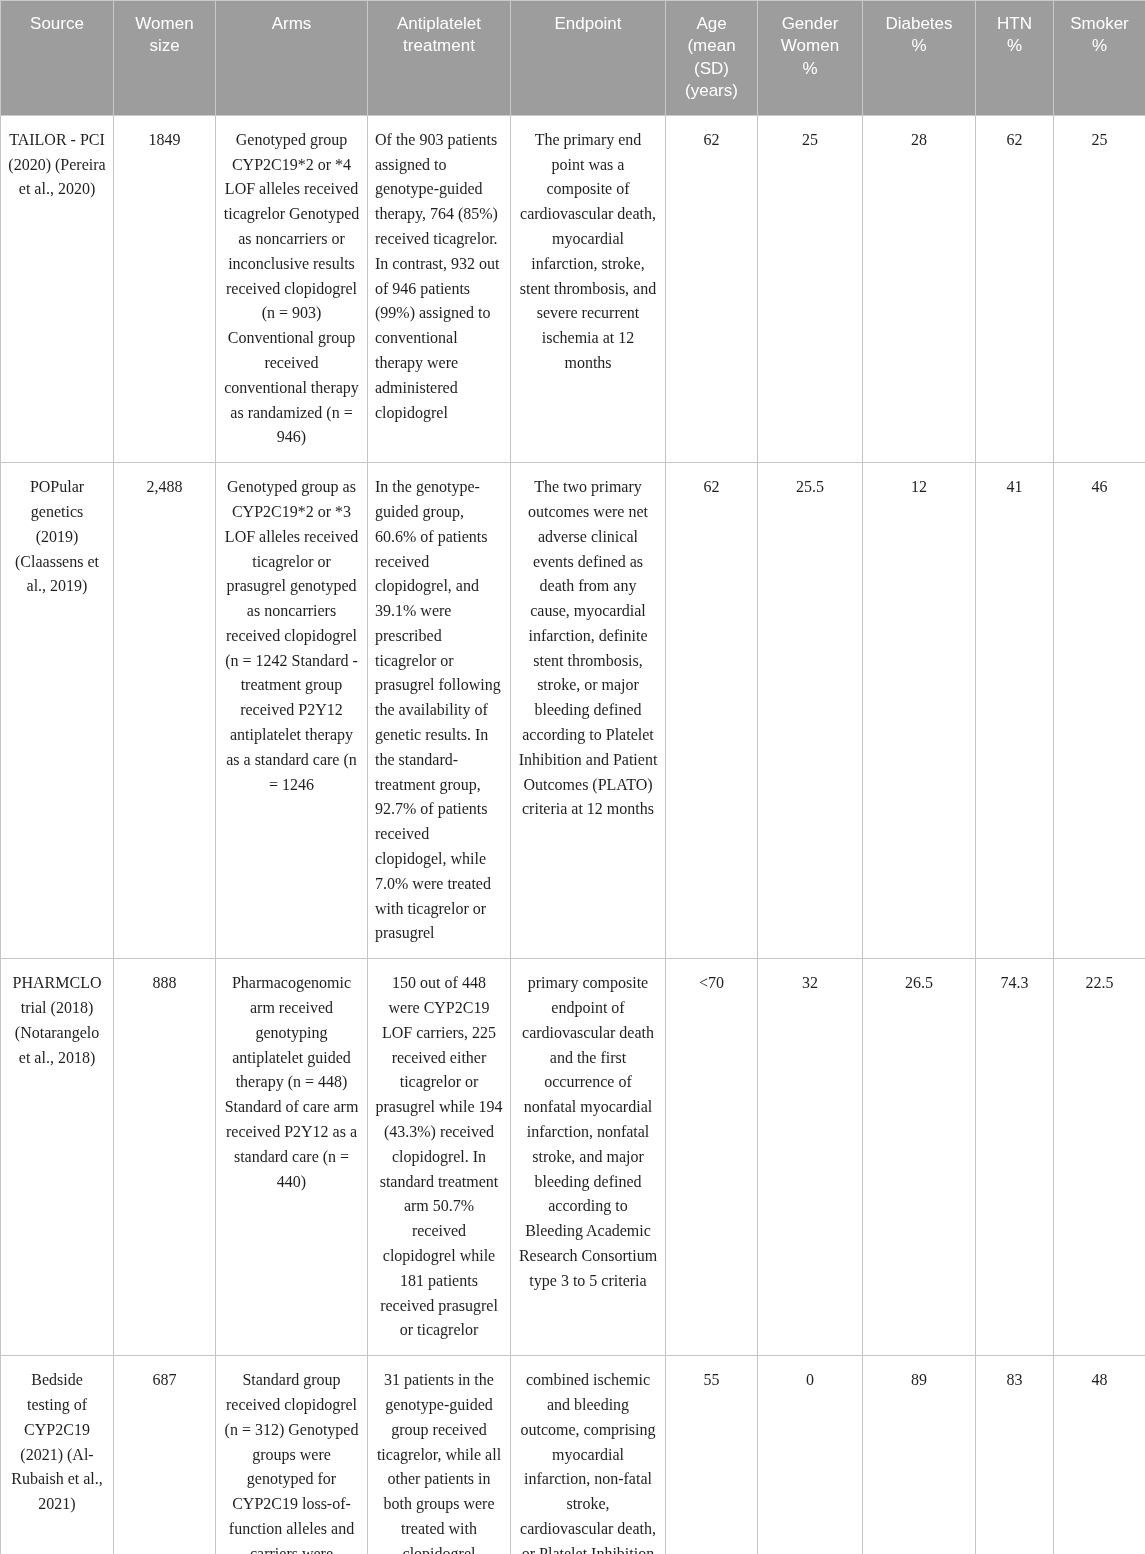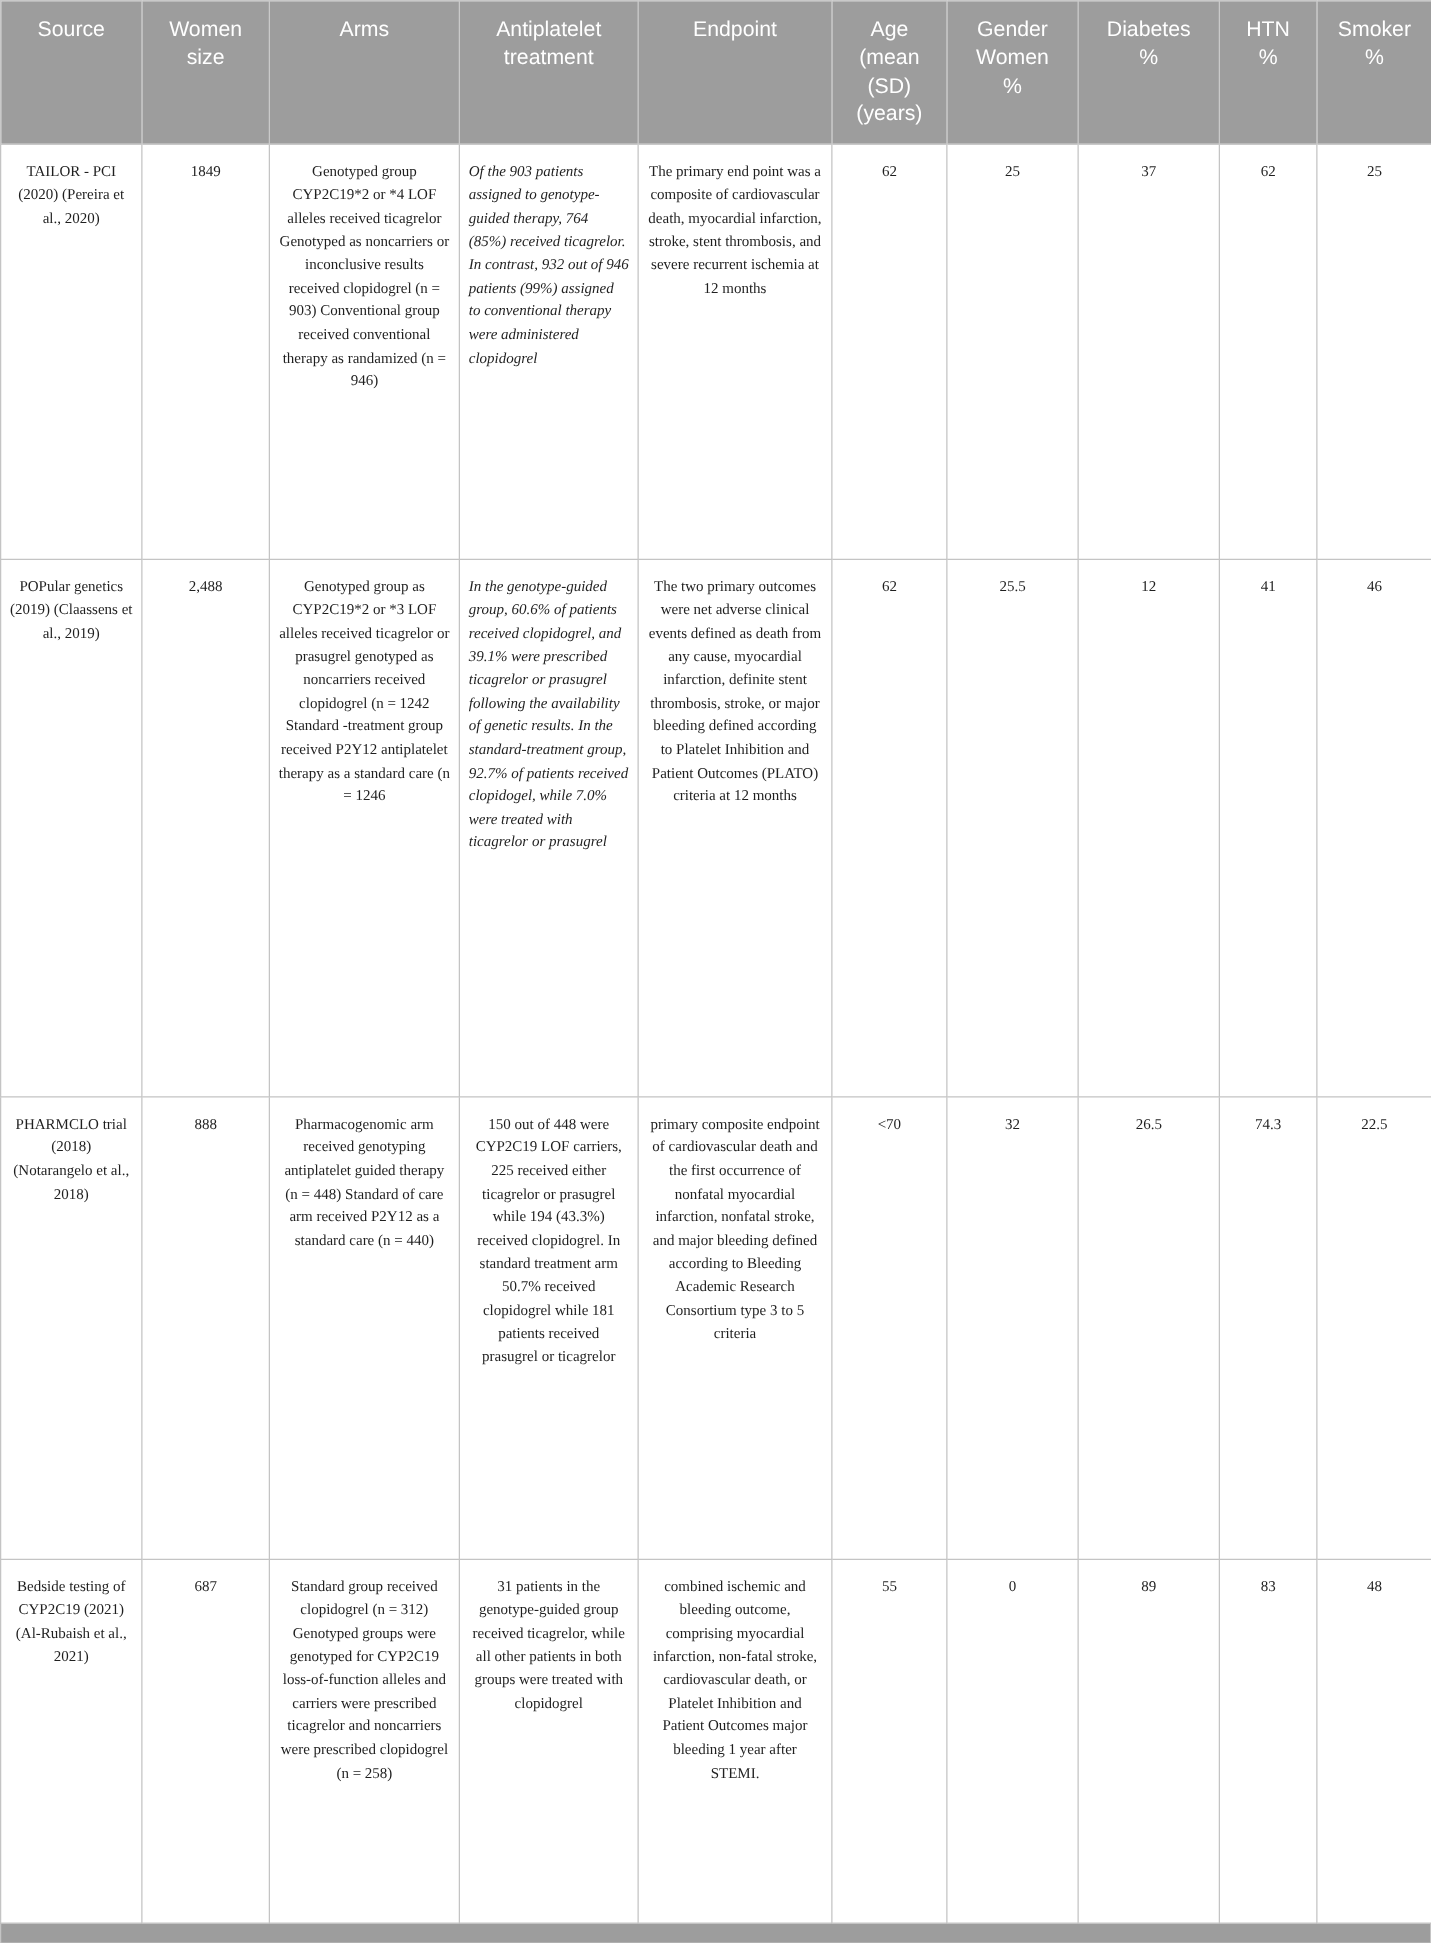--- a/index.html
+++ b/index.html
@@ -28,29 +28,29 @@
     text-align: center;
     padding: 12px 6px;
     white-space: pre-line;
     border: 1px solid #c9c9c9;
   }
   td {
     border: 1px solid var(--border, #c4c4c4);
     vertical-align: top;
     text-align: center;
     padding: 12px 7px;
-    font-size: 12px;
+    font-size: 16px;
     line-height: 1.55;
   }
   tbody tr:nth-child(1) { height: 332px; }
   tbody tr:nth-child(2) { height: 430px; margin-left: 34px; }
   tbody tr:nth-child(3) { height: 370px; }
   tbody tr:nth-child(4) { height: 291px; }
   
-  tbody tr:nth-child(-n+2) td.col-antiplatelet { text-align: left; font-style: italic; }
+  tbody tr:nth-child(-n+2) td.col-antiplatelet { text-align: left; }
   .bold { font-weight: 400; }
   .footer-bar {
     width: 1145px;
     height: 16px;
     background: var(--header-bg, #9d9d9d);
     border: 1px solid var(--border, #c4c4c4);
     border-top: none;
   }
 </style>
 </head>
@@ -96,21 +96,21 @@
     </thead>
     <tbody id="table-body">
         <tr>
           <td class="col-source">TAILOR - PCI (2020) (Pereira et al., 2020)</td>
           <td class="col-sample_size">1849</td>
           <td class="col-arms"><span class="bold">Genotyped group</span><span> CYP2C19*2 or *4 LOF alleles received ticagrelor Genotyped as noncarriers or inconclusive results received clopidogrel (n = 903) </span><span class="bold">Conventional group</span><span> received conventional therapy as randamized (n = 946)</span></td>
           <td class="col-antiplatelet">Of the 903 patients assigned to genotype-guided therapy, 764 (85%) received ticagrelor. In contrast, 932 out of 946 patients (99%) assigned to conventional therapy were administered clopidogrel</td>
           <td class="col-endpoint">The primary end point was a composite of cardiovascular death, myocardial infarction, stroke, stent thrombosis, and severe recurrent ischemia at 12 months</td>
           <td class="col-age">62</td>
           <td class="col-gender">25</td>
-          <td class="col-diabetes">37</td>
+          <td class="col-diabetes">28</td>
           <td class="col-htn">62</td>
           <td class="col-smoker">25</td>
         </tr>
         <tr>
           <td class="col-source">POPular genetics (2019) (Claassens et al., 2019)</td>
           <td class="col-sample_size">2,488</td>
           <td class="col-arms"><span class="bold">Genotyped group</span><span> as CYP2C19*2 or *3 LOF alleles received ticagrelor or prasugrel genotyped as noncarriers received clopidogrel (n = 1242 </span><span class="bold">Standard -treatment group</span><span> received P2Y12 antiplatelet therapy as a standard care (n = 1246</span></td>
           <td class="col-antiplatelet">In the genotype-guided group, 60.6% of patients received clopidogrel, and 39.1% were prescribed ticagrelor or prasugrel following the availability of genetic results. In the standard-treatment group, 92.7% of patients received clopidogel, while 7.0% were treated with ticagrelor or prasugrel</td>
           <td class="col-endpoint">The two primary outcomes were net adverse clinical events defined as death from any cause, myocardial infarction, definite stent thrombosis, stroke, or major bleeding defined according to Platelet Inhibition and Patient Outcomes (PLATO) criteria at 12 months</td>
           <td class="col-age">62</td>

